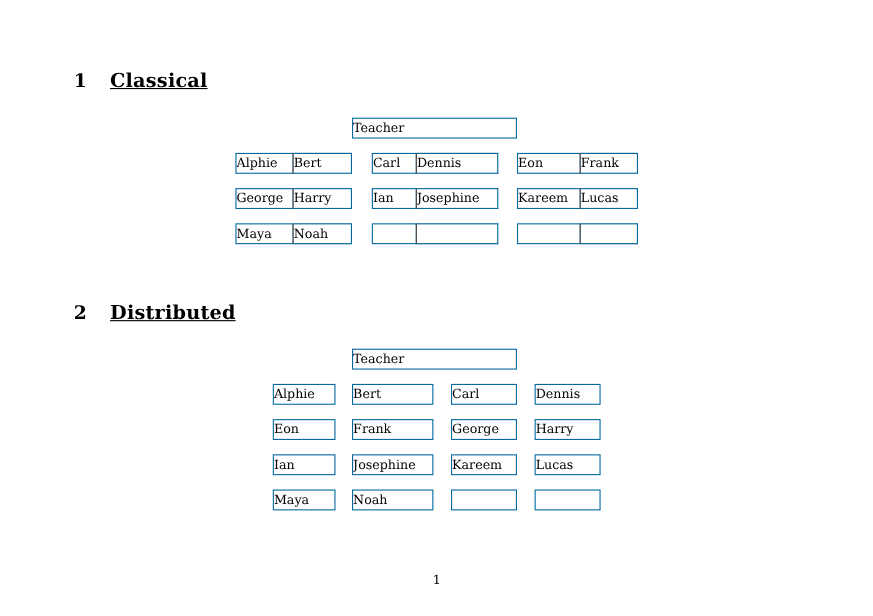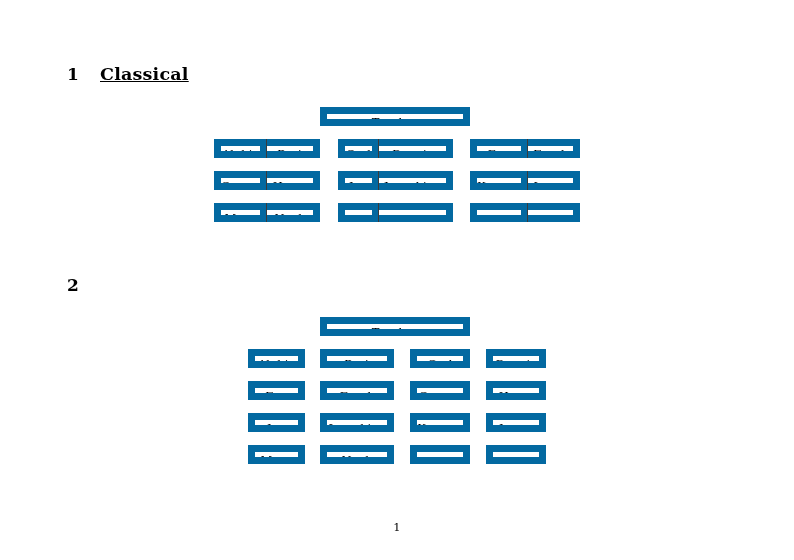--- a/index.html
+++ b/index.html
@@ -40,25 +40,25 @@
   .section-heading .sec-title {
     font-size: 17.5px;
     text-decoration: underline;
   }
   #heading-classical   { top: 64px; }
   #heading-distributed { top: 275px; }
 
   
   .bx {
     box-sizing: border-box;
-    border: 7px solid #0369a1;
+    border: 1px solid #0369a1;
     background: #ffffff;
     height: 19px;
     line-height: 17px;
-    text-align: center;
+    text-align: left;
     font-size: 11.5px;
     white-space: nowrap;
     overflow: hidden;
   }
 
   
   .teacher-box {
     position: absolute;
     left: 320px;
     width: 150px;
@@ -164,20 +164,21 @@
     <div class="bx c-a">Kareem</div>
     <div class="bx c-b">Lucas</div>
   </div>
   <div class="group-row g3 r3">
     <div class="bx c-a"></div>
     <div class="bx c-b"></div>
   </div>
 
   <div class="section-heading" id="heading-distributed">
     <span class="sec-num">2</span>
+    <span class="sec-title">Distributed</span>
   </div>
 
   <div class="bx teacher-box" id="teacher-distributed">Teacher</div>
 
   <div class="bx single-box col1 d1">Alphie</div>
   <div class="bx single-box col2 d1">Bert</div>
   <div class="bx single-box col3 d1">Carl</div>
   <div class="bx single-box col4 d1">Dennis</div>
 
   <div class="bx single-box col1 d2">Eon</div>

